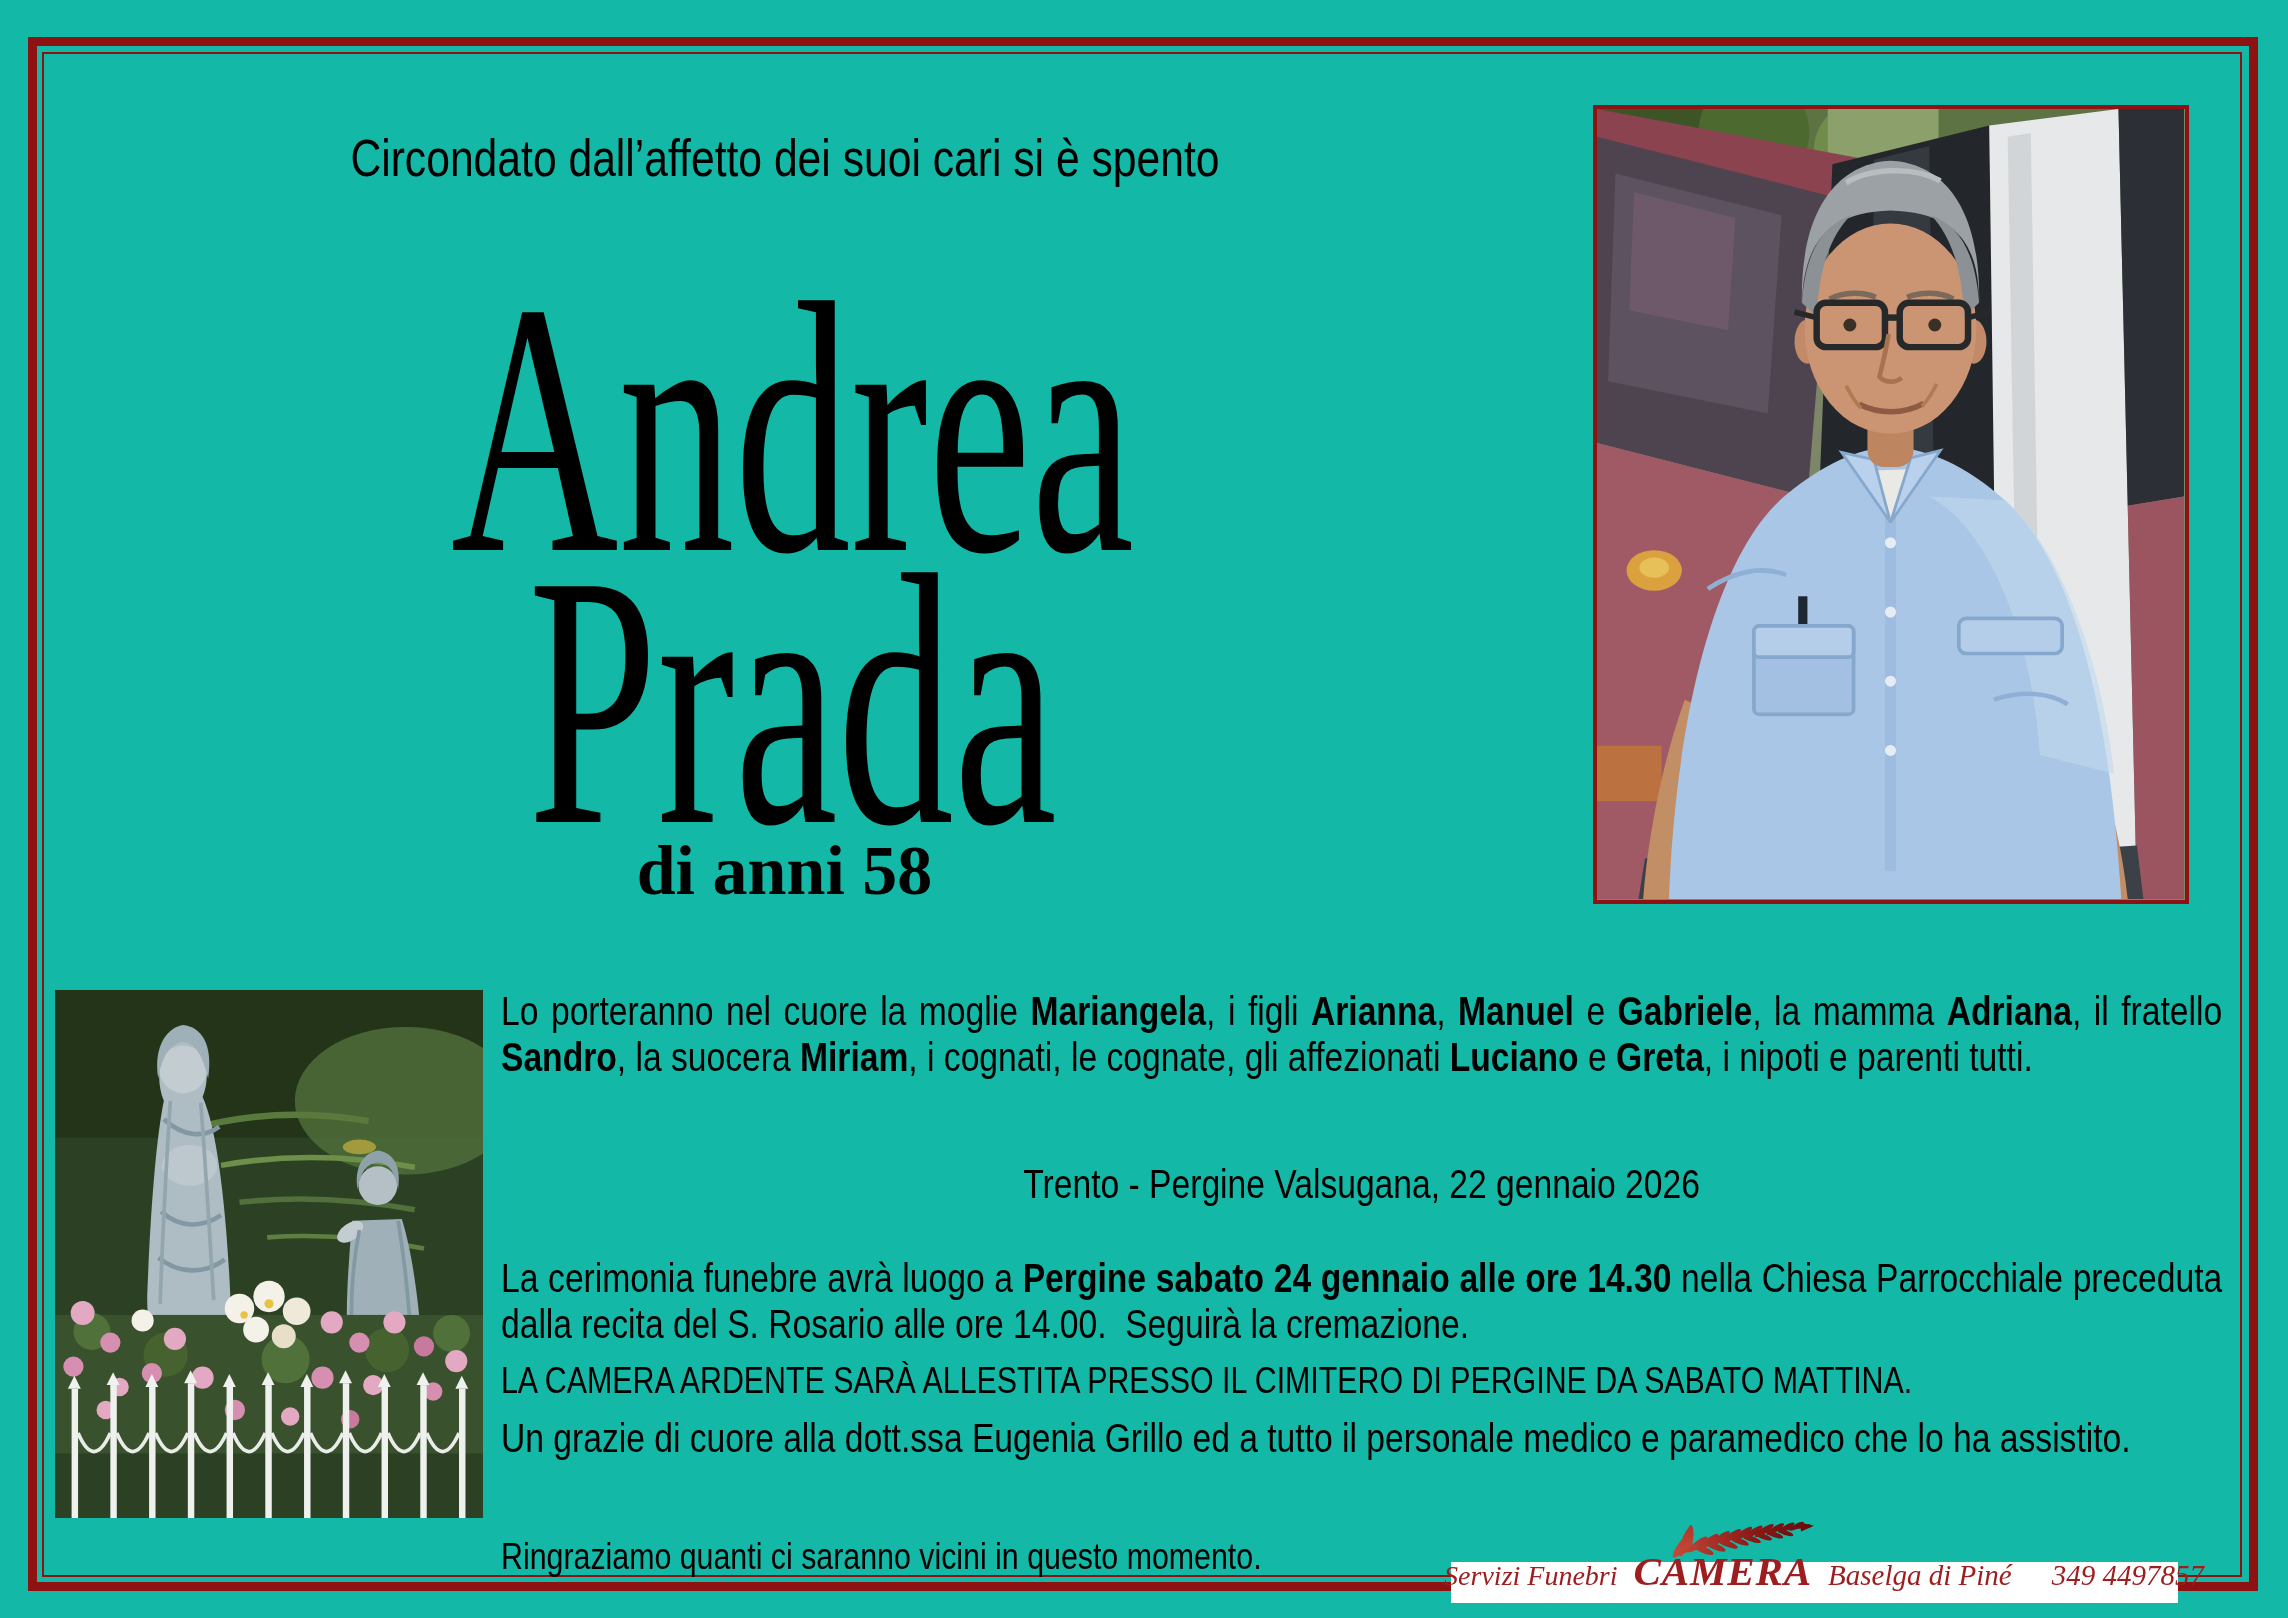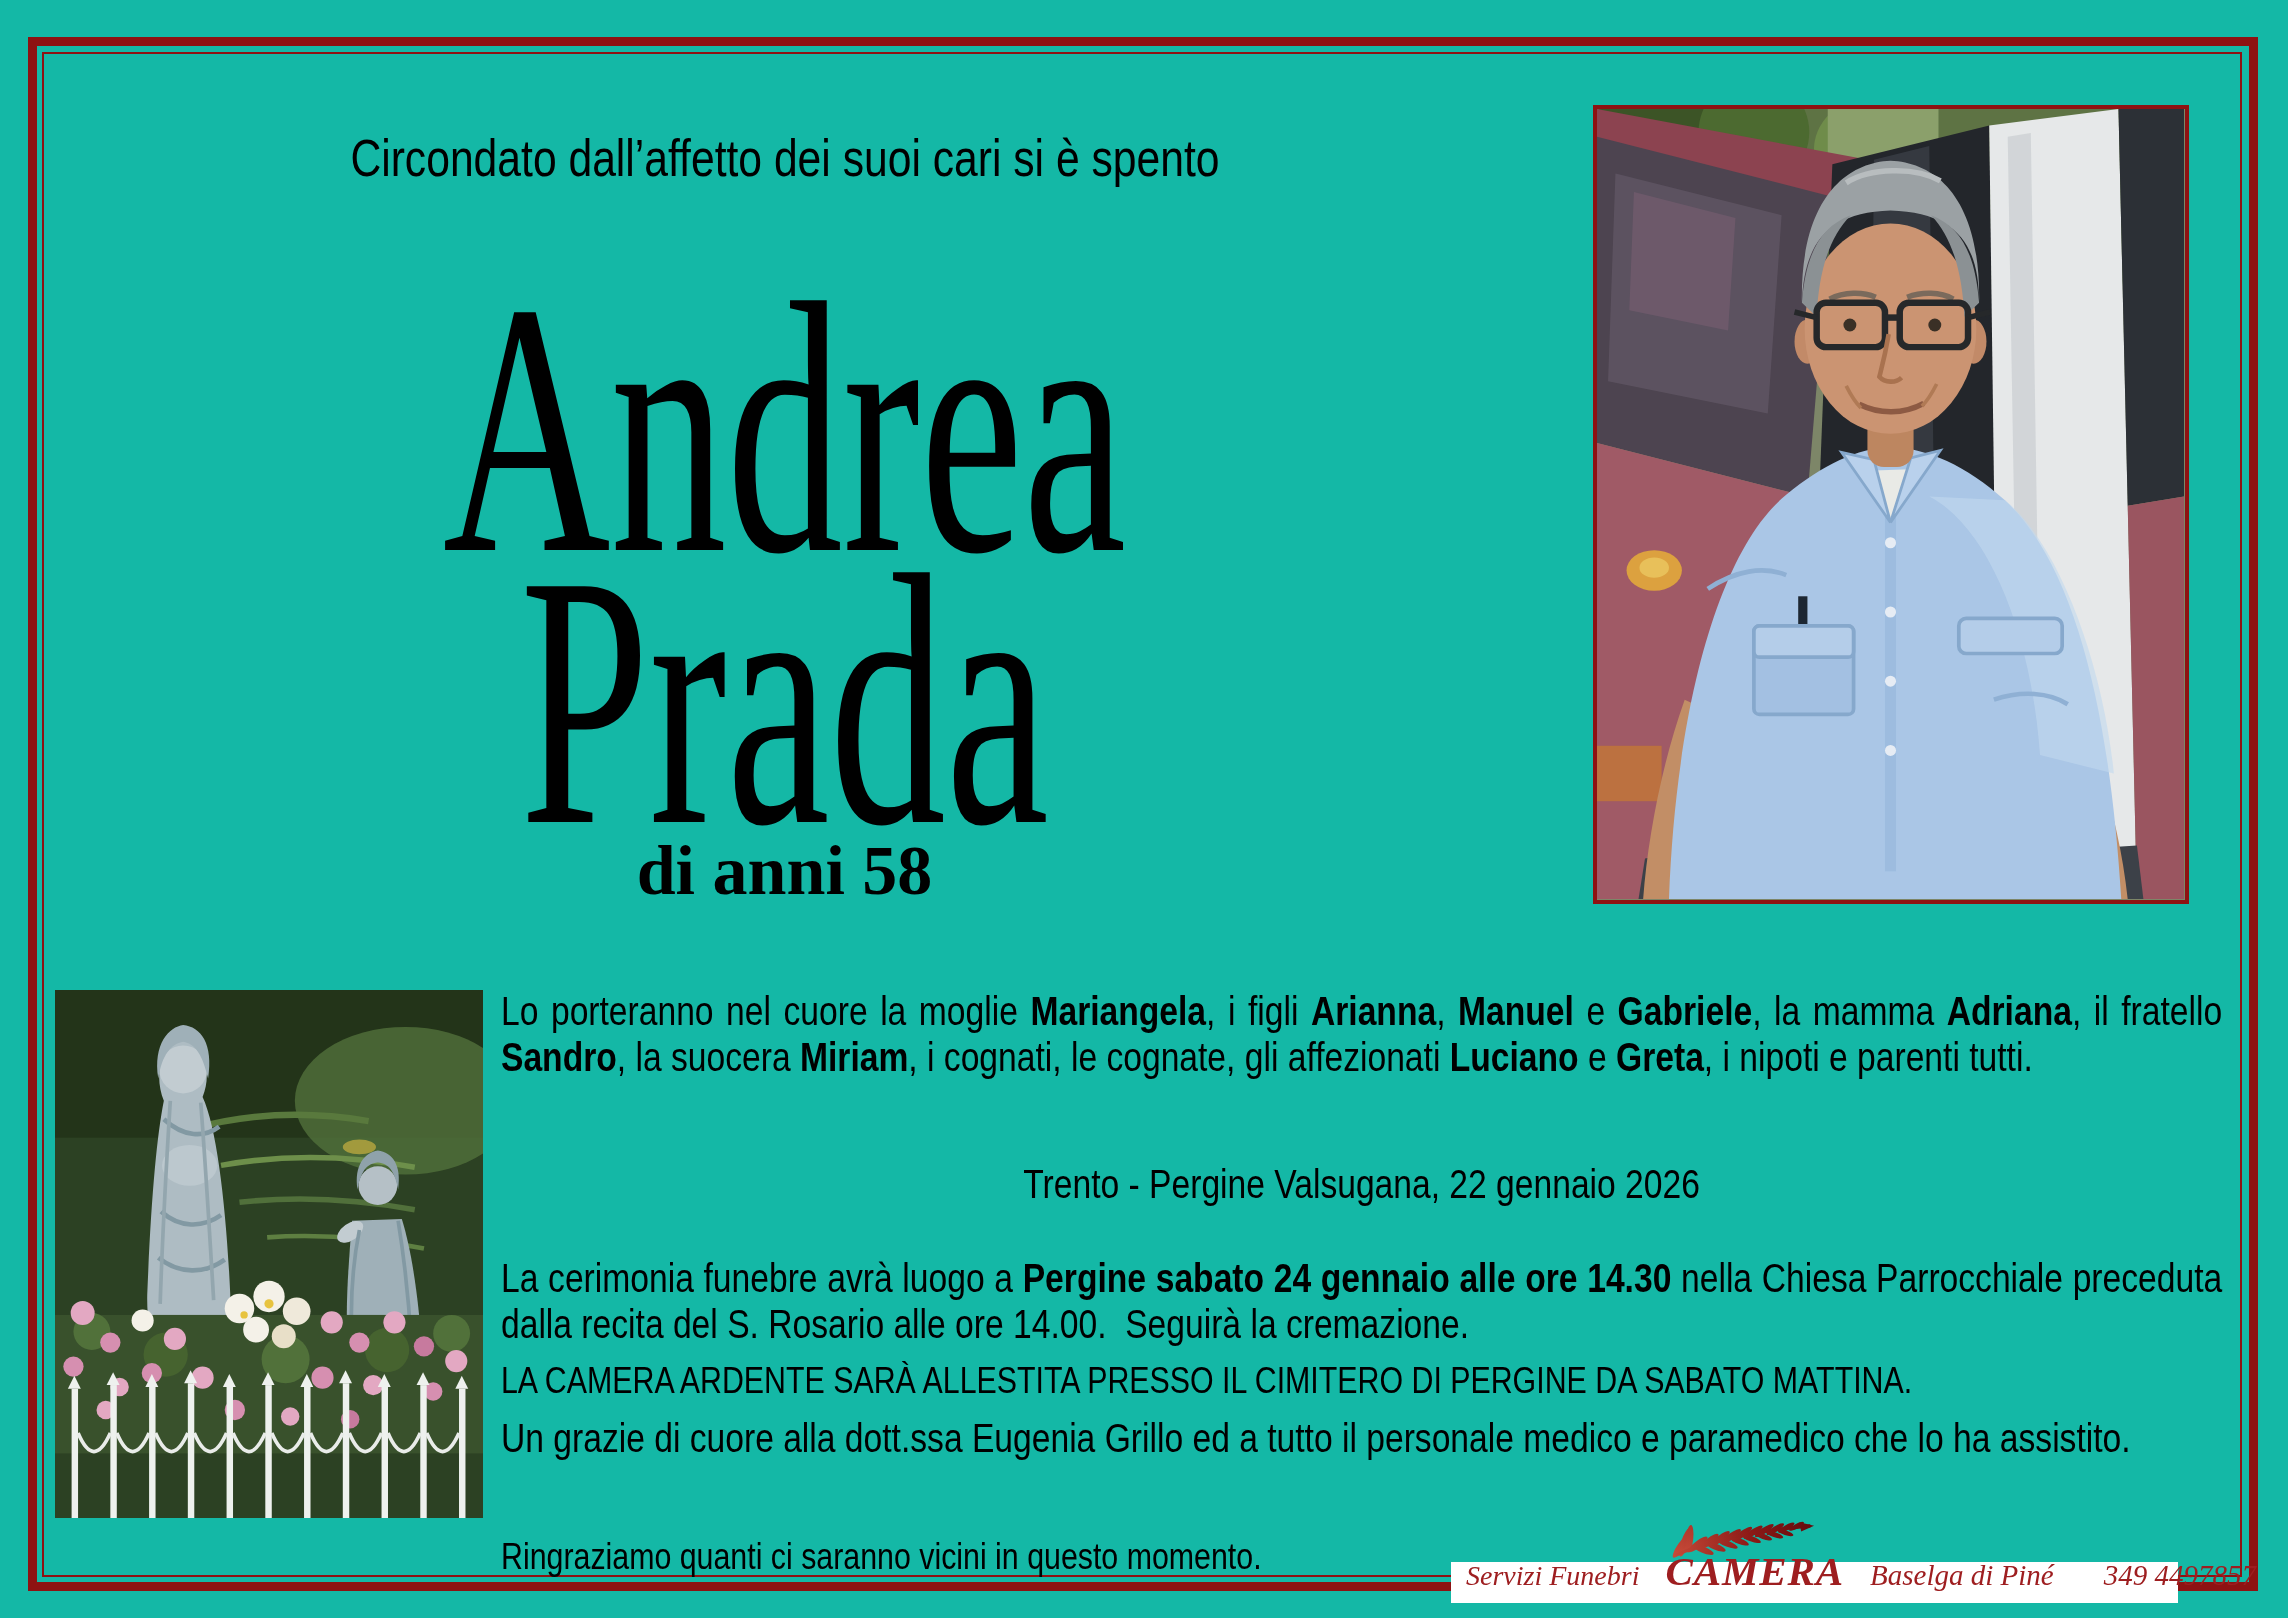--- a/index.html
+++ b/index.html
@@ -6,21 +6,21 @@
   #page{position:relative;width:2289px;height:1619px;background:#14b8a6;overflow:hidden;
         font-family:"Liberation Sans",sans-serif;color:#000;}
   .abs{position:absolute;}
   
   .frame-thick{left:28px;top:37px;width:2230px;height:1554px;border:9.2px solid #8e1212;box-sizing:border-box;}
   .frame-thin{left:42px;top:52px;width:2200px;height:1525px;border:2.8px solid #8e1212;box-sizing:border-box;}
   
   .opening{left:0;top:129px;width:1569px;text-align:center;font-size:52px;line-height:59px;white-space:nowrap;}
   .cx82i{display:inline-block;transform:scaleX(0.82);transform-origin:50% 50%;}
   
-  .name-wrap{left:0;top:293px;width:1569px;text-align:center;}
+  .name-wrap{left:8px;top:293px;width:1569px;text-align:center;}
   .name-scale{transform:scaleX(0.645);transform-origin:50% 0;}
   .name-line{font-family:"Liberation Serif",serif;font-size:360px;line-height:272px;white-space:nowrap;}
   .age{left:0;top:831px;width:1569px;text-align:center;font-family:"Liberation Serif",serif;
        font-weight:bold;font-size:70px;}
   
   .photo{left:1593px;top:105px;width:596px;height:799px;border:4.6px solid #8e1212;box-sizing:border-box;background:#7d8668;}
   
   .col{left:501px;}
   .cx82{transform:scaleX(0.82);transform-origin:0 0;width:2099px;}
   .body-txt{font-size:41px;line-height:46px;}
@@ -29,22 +29,22 @@
   .caps-line{font-size:37px;line-height:44px;}
   .closing{font-size:37px;line-height:44px;}
   
   .madonna{left:55px;top:990px;width:428px;height:528px;background:#2c4123;}
   
   .condolence{left:39px;top:1525px;width:461px;text-align:center;font-weight:bold;}
   .condolence .l1{font-size:24px;line-height:26px;letter-spacing:0.5px;}
   .condolence .l2{font-size:23px;line-height:25px;letter-spacing:3.7px;}
   
   .logo-patch{left:1451px;top:1562px;width:727px;height:41px;background:#ffffff;z-index:4;}
-  .logo-row{left:1466px;top:1547px;width:738px;display:flex;align-items:baseline;gap:26px;z-index:5;
-            color:#9e1e20;font-family:"Liberation Serif",serif;font-style:italic;white-space:nowrap;}
+  .logo-row{left:1466px;top:1547px;width:738px;display:flex;align-items:baseline;gap:16px;z-index:5;
+            color:#9e1e20;font-family:"Liberation Serif",serif;font-style:italic;white-space:nowrap;justify-content:flex-end;}
   .logo-prefix{font-size:28px;}
   .logo-brand{font-size:41px;font-weight:bold;letter-spacing:0.9px;}
   .logo-suffix{font-size:29px;}
   .logo-phone{font-size:29px;margin-left:24px;}
   .branch{left:1672px;top:1514px;width:143px;height:44px;z-index:5;}
 </style>
 </head>
 <body>
 
 <div id="page">

